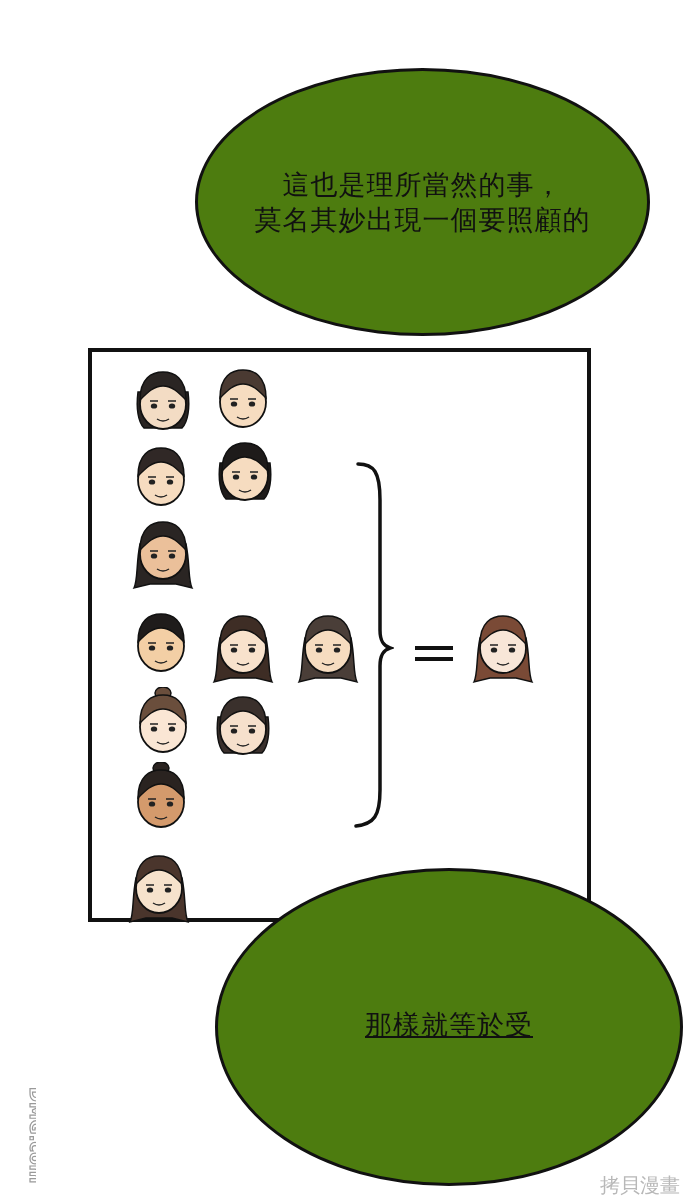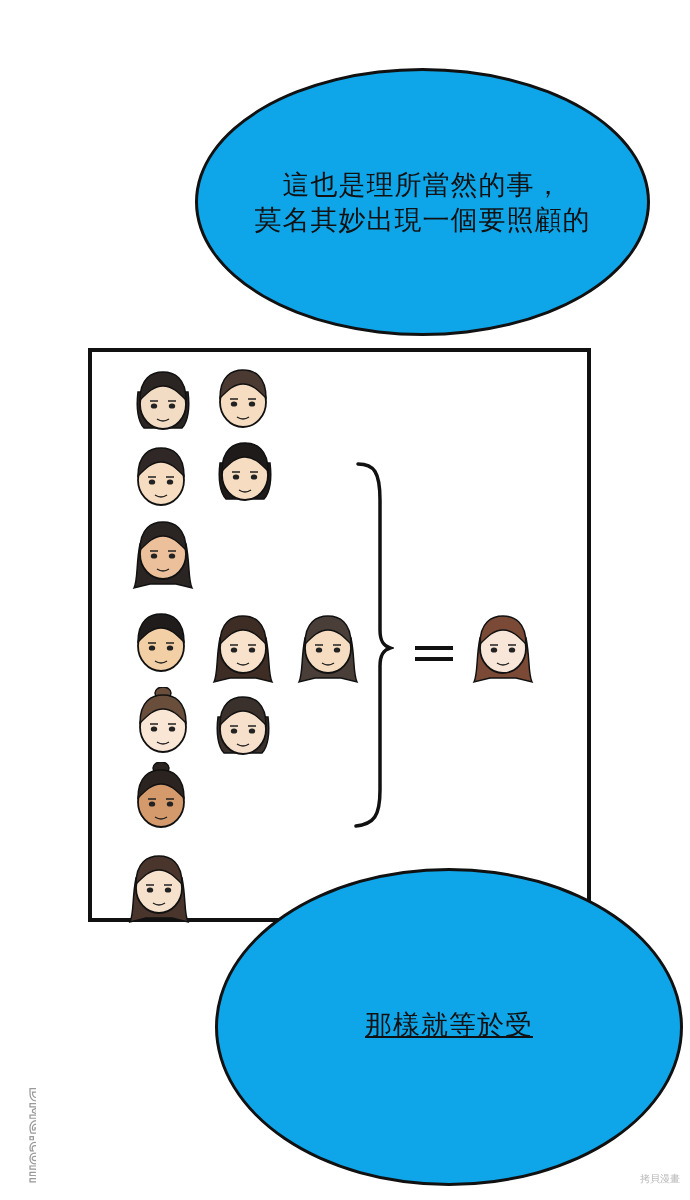--- a/index.html
+++ b/index.html
@@ -1,28 +1,28 @@
 <!DOCTYPE html>
 <html><head>
 <meta charset="utf-8">
 <style>
   html, body { margin:0; padding:0; }
   body { width:690px; height:1200px; background:#ffffff; position:relative; overflow:hidden;
          font-family:"DejaVu Sans", sans-serif; }
-  .bubble { position:absolute; background:#0ea5e9; border:3px solid #111; border-radius:50%;
+  .bubble { position:absolute; background:#4d7c0f; border:3px solid #111; border-radius:50%;
             display:flex; align-items:center; justify-content:center; box-sizing:border-box; z-index:3; }
   .bubble-text { text-align:center; font-size:27px; line-height:35px; color:#111; letter-spacing:1px; }
   .bubble-text div { white-space:nowrap; }
   .panel { position:absolute; left:88px; top:348px; width:503px; height:574px; border:4px solid #111;
            box-sizing:border-box; background:#fff; z-index:1; }
   .face { position:absolute; width:62px; height:72px; }
   .brace { position:absolute; left:350px; top:460px; z-index:2; }
   .equals { position:absolute; left:412px; top:643px; z-index:2; }
   .wm-left { position:absolute; left:10px; top:1085px; width:26px; height:105px; z-index:4; }
-  .wm-right { position:absolute; right:10px; top:1172px; font-size:10px; color:#b8b8b8; z-index:4; }
+  .wm-right { position:absolute; right:10px; top:1172px; font-size:20px; color:#b8b8b8; z-index:4; }
 </style>
 </head>
 <body>
 
 <div class="bubble" style="left:195px; top:68px; width:455px; height:268px;">
   <div class="bubble-text">
     <div>這也是理所當然的事，</div>
     <div>莫名其妙出現一個要照顧的</div>
   </div>
 </div>

